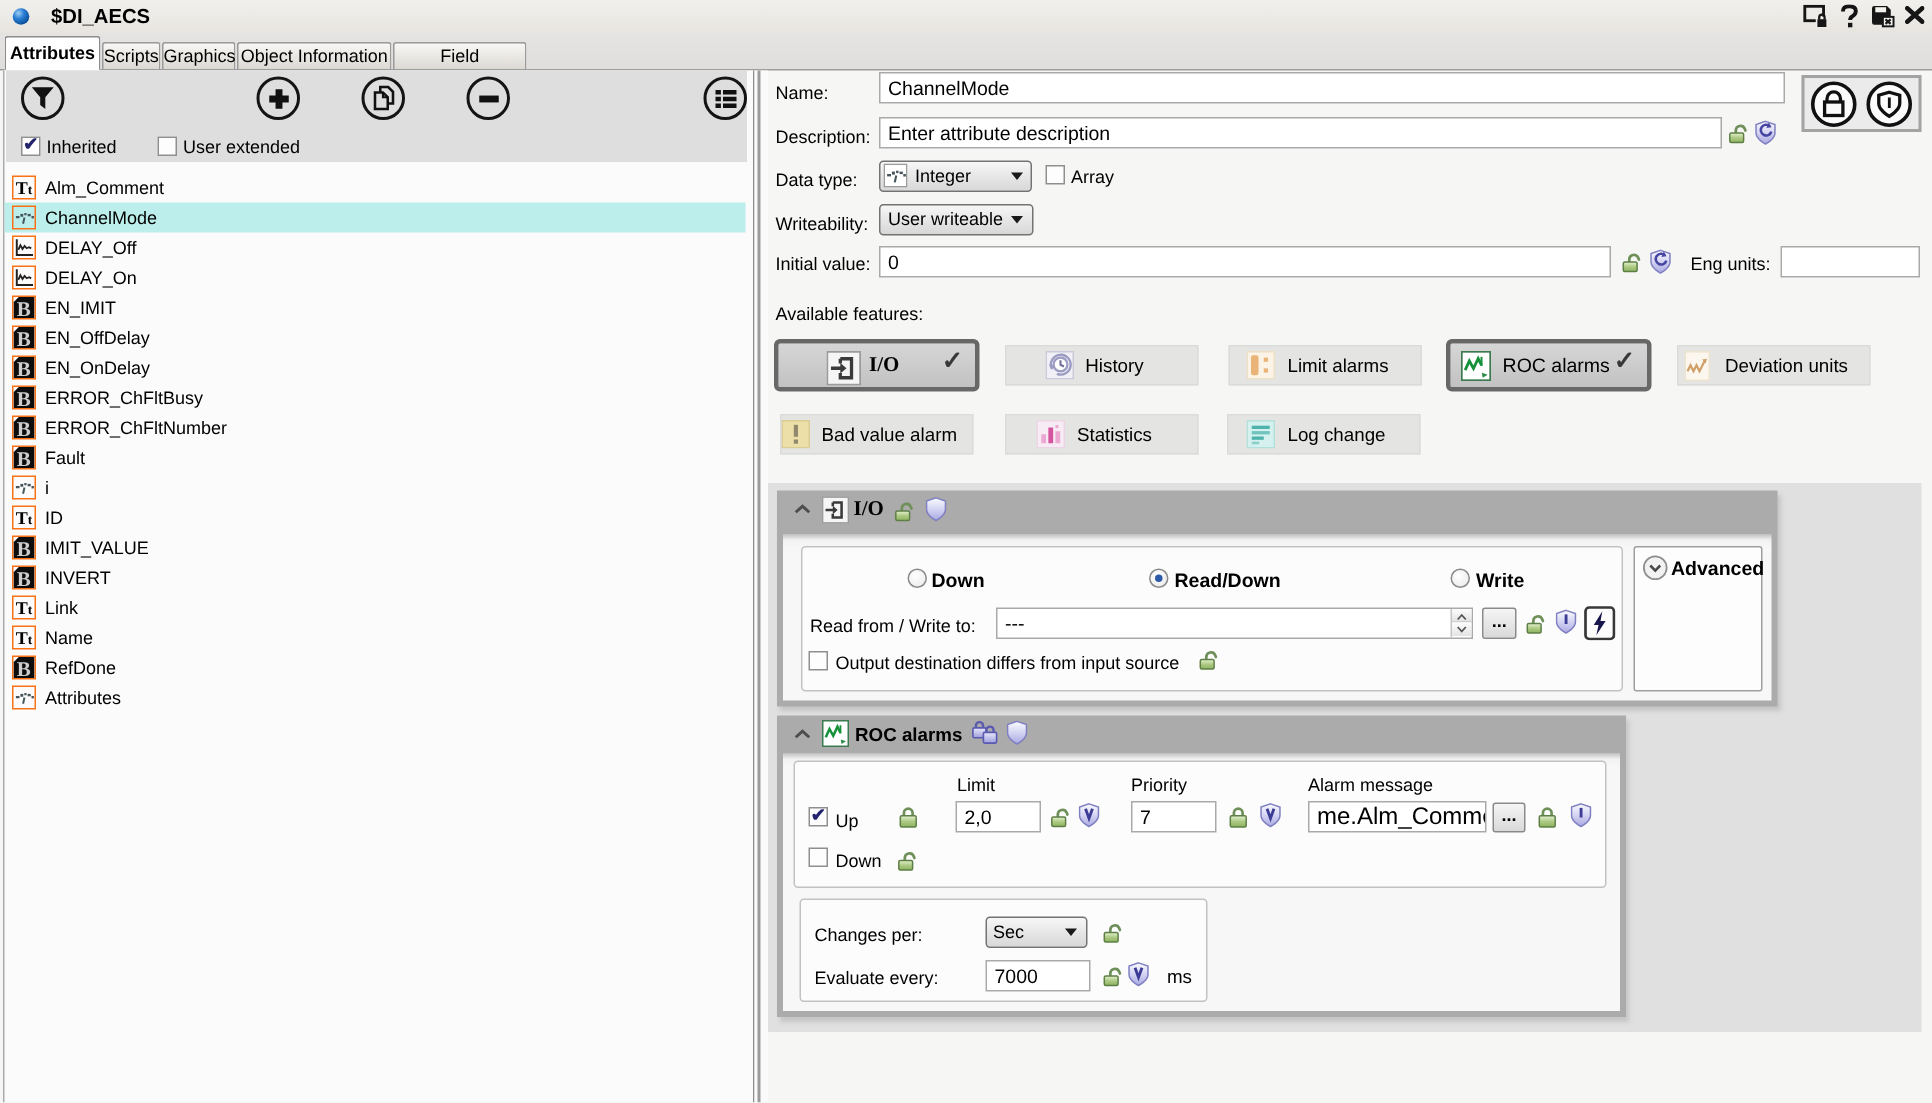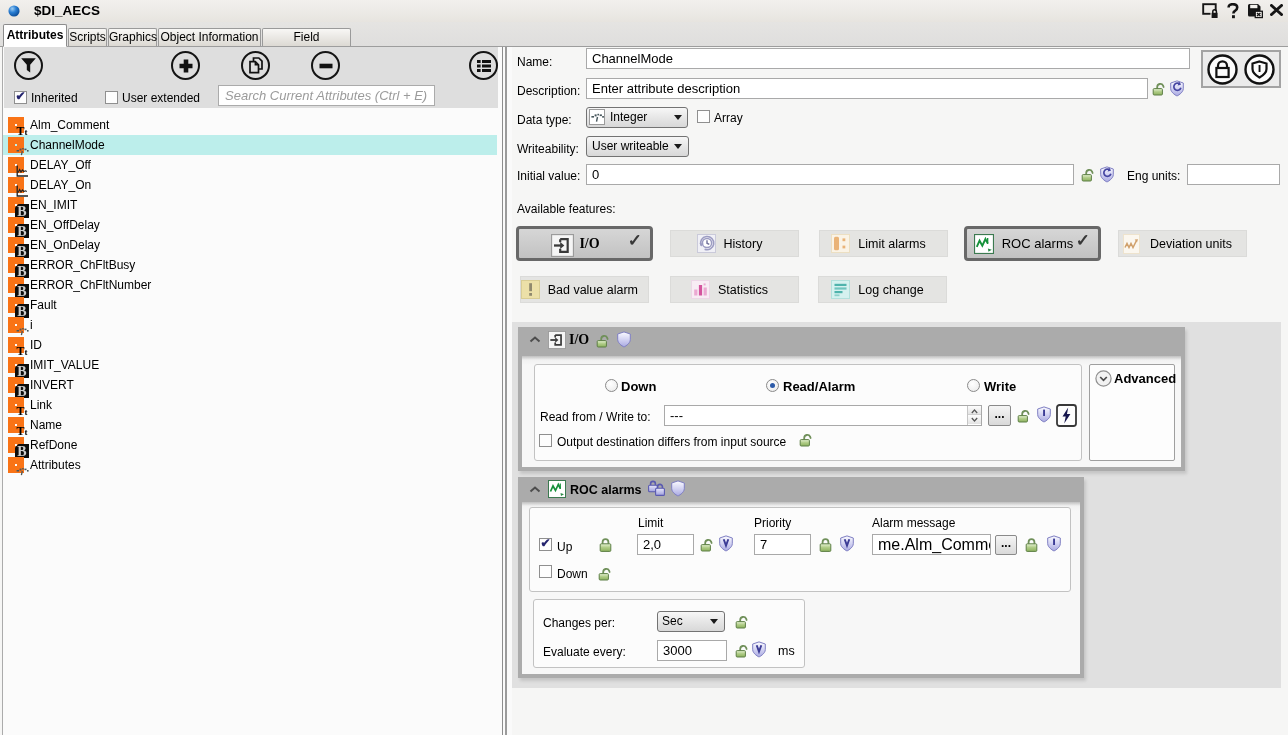--- a/index.html
+++ b/index.html
@@ -22,21 +22,21 @@
 #leftpanel { left:2px; top:47px; width:501px; height:688px; background:#fbfbfb;
   border-left:1px solid #ababab; border-right:1px solid #8d8d8d; }
 #toolbar { position:absolute; left:1px; top:0; width:494px; height:61px; background:#dedede; }
 .circbtn { position:absolute; width:29px; height:29px; border:2.5px solid #141414; border-radius:50%; }
 #divider { left:503px; top:47px; width:9px; height:688px; background:#fafafa; }
 #divider div { position:absolute; left:2px; top:0; width:2px; height:100%; background:#9b9b9b; }
 
 .row { position:absolute; left:1px; width:494px; height:20px; }
 .rowsel { background:#bceeeb; }
 .licon { position:absolute; left:7px; top:2px; width:16px; height:16px; background:transparent;
-  border:7px solid #f97316; }
+  border:1px solid #f97316; }
 .rtext { position:absolute; left:27px; top:3px; font-size:12px; }
 
 .lbl { position:absolute; font-size:12px; white-space:nowrap; }
 .inp { position:absolute; background:#fff; border:1px solid #a9a9a9; font-size:13px;
   line-height:19px; padding-left:5px; white-space:nowrap; overflow:hidden; }
 .ddl { position:absolute; background:linear-gradient(#f7f7f7,#e8e8e8 45%,#d8d8d8);
   border:1px solid #737373; border-radius:3px; font-size:13px; line-height:19px; }
 .ddarrow { position:absolute; right:7px; top:8px; width:0; height:0;
   border-left:4.5px solid transparent; border-right:4.5px solid transparent; border-top:5px solid #1a1a1a; }
 .cb { position:absolute; width:13px; height:13px; background:#fdfdfd; border:1px solid #8f8f8f; }
@@ -142,22 +142,20 @@
       <rect x="1" y="11" width="3.6" height="3" fill="#111"></rect>
         <rect x="6" y="11" width="9" height="3" fill="#111"></rect>
     </svg>
 
     <div class="cb" style="left:10px;top:44px">
         <div class="check">✔</div>
       </div>
     <div class="lbl" style="left:27px;top:44px">Inherited</div>
     <div class="cb" style="left:101px;top:44px"></div>
     <div class="lbl" style="left:118px;top:44px">User extended</div>
-    <div class="abs" style="left:214px;top:38px;width:217px;height:21px;background:#fff;border:1px solid #ababab;
-      font-size:13px;font-style:italic;color:#9b9b9b;line-height:19px;padding-left:6px">Search Current Attributes (Ctrl + E)</div>
   </div>
   <div id="list">
       <div class="row" style="left:0;top:68px">
     <div class="licon" style="left:5px">
           <span style="position:absolute;left:1.5px;top:0.5px;font-family:'Liberation Serif',serif;font-weight:bold;font-size:12px;line-height:13px">T<span style="font-size:9px">t</span></span>
         </div>
     <div class="rtext">Alm_Comment</div>
       </div>
       <div class="row rowsel" style="left:0;top:88px">
     <div class="licon" style="left:5px">
@@ -532,21 +530,21 @@
         </linearGradient>
       </defs>
 <path d="M7 0.9 L13.3 3 V8.7 C13.3 12.9 7 16 7 16 C7 16 0.7 12.9 0.7 8.7 V3 Z" fill="url(#sh6)" stroke="#7f7fc2" stroke-width="1"></path>
     </svg>
     <div class="abs wbox" style="left:534px;top:364px;width:548px;height:97px"></div>
     <div class="abs radio" style="left:605px;top:379px"></div>
     <div class="abs lbl blbl" style="left:621px;top:379px">Down</div>
     <div class="abs radio" style="left:766px;top:379px">
       <div class="radot"></div>
     </div>
-    <div class="abs lbl blbl" style="left:783px;top:379px">Read/Alarm</div>
+    <div class="abs lbl blbl" style="left:783px;top:379px">Read/Down</div>
     <div class="abs radio" style="left:967px;top:379px"></div>
     <div class="abs lbl blbl" style="left:984px;top:379px">Write</div>
     <div class="abs lbl " style="left:540px;top:410px">Read from / Write to:</div>
     <div class="abs inp" style="left:664px;top:405px;width:318px;height:21px">---</div>
     <div class="abs" style="left:967px;top:406px;width:14px;height:19px;border-left:1px solid #c6c6c6">
 <div style="height:9px;background:linear-gradient(#fdfdfd,#e3e3e3);border-bottom:1px solid #d0d0d0;text-align:center"><svg width="7" height="5" viewBox="0 0 7 5" style="position:relative;top:-3px">
           <path d="M0.8 4 L3.5 1 L6.2 4" fill="none" stroke="#555" stroke-width="1.2"></path>
         </svg></div>
 <div style="height:9px;background:linear-gradient(#fdfdfd,#e3e3e3);text-align:center"><svg width="7" height="5" viewBox="0 0 7 5" style="position:relative;top:-4px">
           <path d="M0.8 1 L3.5 4 L6.2 1" fill="none" stroke="#555" stroke-width="1.2"></path>
@@ -745,21 +743,21 @@
         <linearGradient id="lg20" x1="0" y1="0" x2="0" y2="1">
           <stop offset="0" stop-color="#e6f2d2"></stop>
           <stop offset="0.5" stop-color="#aecb85"></stop>
           <stop offset="1" stop-color="#8db25e"></stop>
         </linearGradient>
       </defs>
 <path d="M5.2 8 V6 A3.1 3.1 0 0 1 11.1 4.7 L11.6 6" fill="none" stroke="#70905a" stroke-width="1.8" stroke-linecap="round"></path>
 <rect x="1.2" y="7.6" width="9.2" height="6.4" rx="1" fill="url(#lg20)" stroke="#5d7f46" stroke-width="1"></rect>
     </svg>
     <div class="abs lbl " style="left:543px;top:645px">Evaluate every:</div>
-    <div class="abs inp" style="left:657px;top:640px;width:70px;height:21px">3000</div>
+    <div class="abs inp" style="left:657px;top:640px;width:70px;height:21px">7000</div>
     <svg class="abs" style="left:735px;top:643px" width="17" height="15" viewBox="0 0 17 15">
 <defs>
         <linearGradient id="lg21" x1="0" y1="0" x2="0" y2="1">
           <stop offset="0" stop-color="#e6f2d2"></stop>
           <stop offset="0.5" stop-color="#aecb85"></stop>
           <stop offset="1" stop-color="#8db25e"></stop>
         </linearGradient>
       </defs>
 <path d="M5.2 8 V6 A3.1 3.1 0 0 1 11.1 4.7 L11.6 6" fill="none" stroke="#70905a" stroke-width="1.8" stroke-linecap="round"></path>
 <rect x="1.2" y="7.6" width="9.2" height="6.4" rx="1" fill="url(#lg21)" stroke="#5d7f46" stroke-width="1"></rect>

